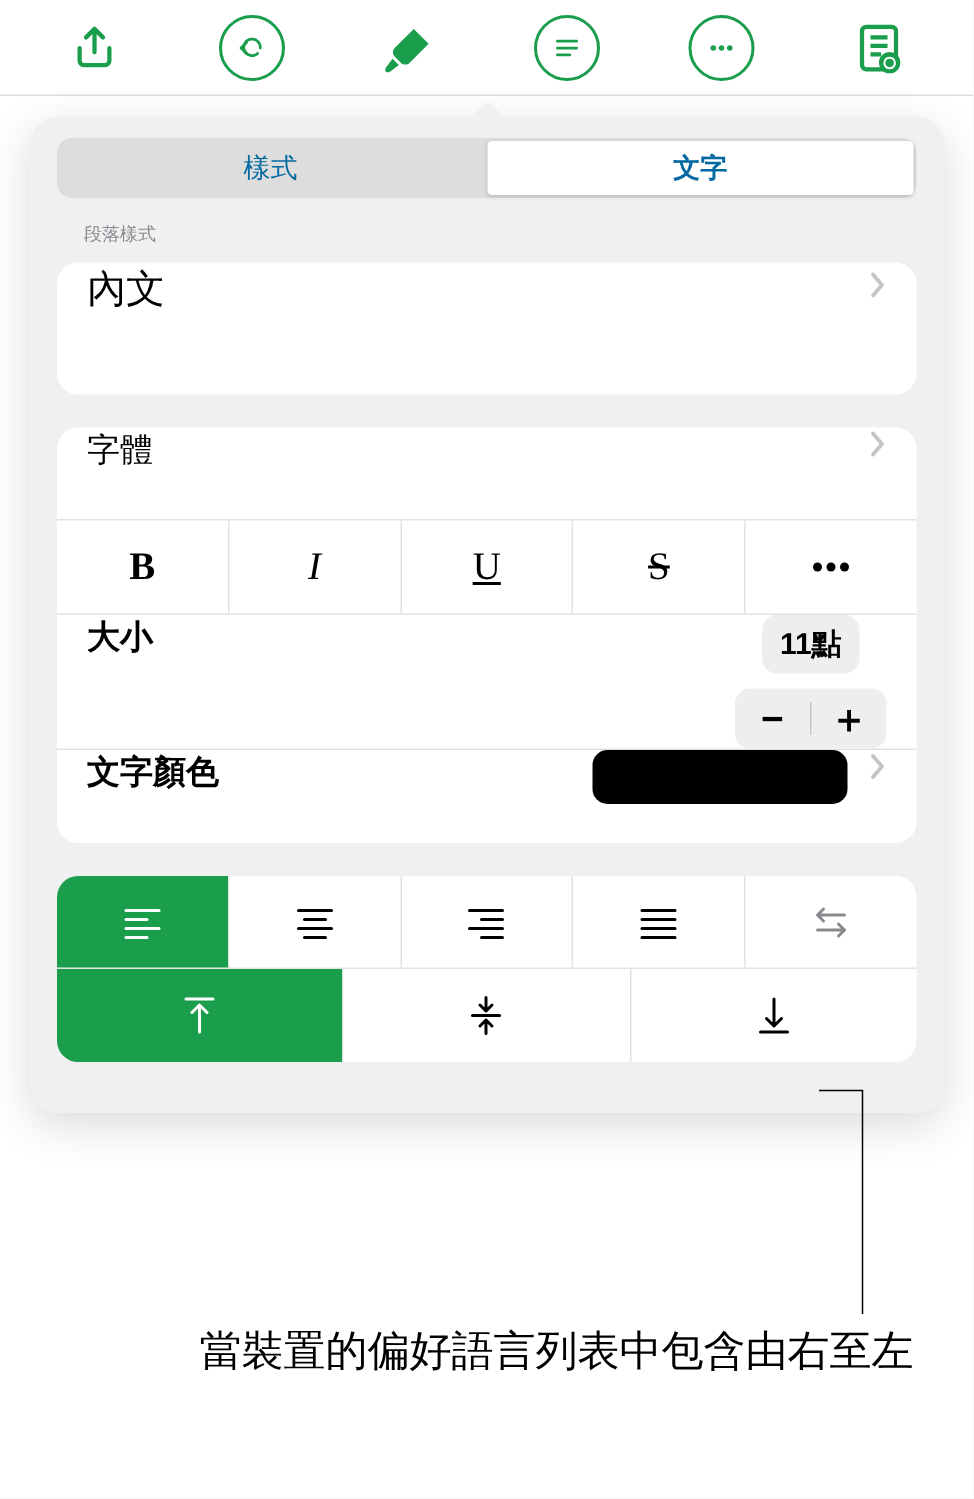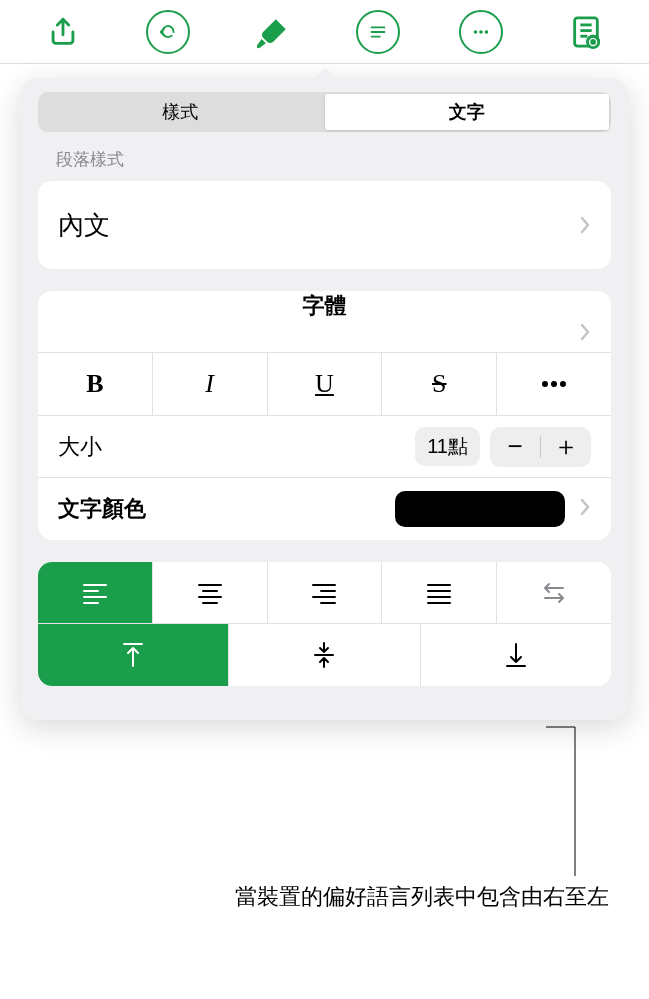--- a/index.html
+++ b/index.html
@@ -63,55 +63,55 @@
     background: #ddddde;
     border-radius: 10px;
     height: 40px;
     display: flex;
     position: relative;
   }
   .seg-item {
     flex: 1;
     display: flex; align-items: center; justify-content: center;
     font-size: 18px;
-    color: #000000;
+    color: #0369a1;
     z-index: 1;
     position: relative;
   }
   .seg-item.selected {
     background: #fff;
     border-radius: 3px;
     margin: 2px;
     box-shadow: 0 1px 3px rgba(0,0,0,0.15);
     font-weight: 600;
   }
   .seg-item + .seg-item:not(.selected):not(.selected + *)::before,
   .seg-divider {
     content:"";
     position:absolute;
     left:0; top:8px; bottom:8px;
     width:1px; background:#bbb;
   }
 
   .section-label {
     color: #8a8a8e;
-    font-size: 17px;
+    font-size: 12px;
     margin: 16px 0 10px 36px;
   }
 
   .card {
     background: #fff;
     margin: 0 18px 22px 18px;
     border-radius: 14px;
     overflow: hidden;
   }
   .row {
     min-height: 62px;
     display: flex;
-    align-items: center;
+    align-items: flex-start;
     padding: 0 20px;
     font-size: 22px;
     border-bottom: 1px solid #e2e2e4;
     position: relative;
   }
   .row:last-child { border-bottom: none; }
   .row-big { font-size: 26px; min-height: 88px; }
   .chevron {
     color: #c4c4c7;
     margin-left: auto;
@@ -134,20 +134,21 @@
   .style-cell.italic { font-style: italic; font-family: Georgia, serif; font-size: 26px;}
   .style-cell.underline { text-decoration: underline; font-family: Georgia, serif; font-size: 26px;}
   .style-cell.strike { text-decoration: line-through; font-family: Georgia, serif; font-size: 26px;}
   .style-cell.more svg { width: 26px; height: 8px; }
 
   .size-ctrl {
     margin-left: auto;
     display: flex;
     align-items: center;
     gap: 10px;
+    flex-direction: column;
   }
   .size-pill {
     background: #eeeeef;
     border-radius: 10px;
     padding: 6px 12px;
     font-size: 20px;
   }
   .stepper {
     display: flex;
     align-items: center;
@@ -198,21 +199,21 @@
   .align-cell.active.tl { border-top-left-radius: 14px; }
   .align-cell svg { width: 26px; height: 22px; }
   .align-cell.active svg { stroke: #fff; fill: #fff; }
 
   .valign-cell { flex: 1; display:flex; align-items:center; justify-content:center; border-right:1px solid #e2e2e4;}
   .valign-cell:last-child{border-right:none;}
   .valign-cell.active { background:#1a9e4b; }
   .valign-cell svg { width: 24px; height: 28px; }
   .callout-text {
     position: absolute;
-    font-size: 22px;
+    font-size: 28px;
     line-height: 1.5;
     text-align: right;
   }
 </style>
 </head>
 <body>
 
 <div class="toolbar">
   <div class="toolbar-btn noborder">
     <svg viewBox="0 0 24 24" fill="none" stroke="#1a9e4b" stroke-width="2">
@@ -273,42 +274,42 @@
       <span>內文</span>
       <span class="chevron">
         <svg viewBox="0 0 12 18" fill="none" stroke="#c4c4c7" stroke-width="2.5">
             <path d="M3 2 l6 7 -6 7" stroke-linecap="round" stroke-linejoin="round"></path>
           </svg>
       </span>
     </div>
   </div>
 
   <div class="card">
-    <div class="row" style="font-weight:700;flex-direction:column;">
+    <div class="row" style="font-weight:400;">
       <span>字體</span>
       <span class="chevron">
         <svg viewBox="0 0 12 18" fill="none" stroke="#c4c4c7" stroke-width="2.5">
             <path d="M3 2 l6 7 -6 7" stroke-linecap="round" stroke-linejoin="round"></path>
           </svg>
       </span>
     </div>
     <div class="style-row">
       <div class="style-cell bold">B</div>
       <div class="style-cell italic">I</div>
       <div class="style-cell underline">U</div>
       <div class="style-cell strike">S</div>
       <div class="style-cell more">
         <svg viewBox="0 0 26 8" fill="#000">
           <circle cx="4" cy="4" r="3"></circle>
             <circle cx="13" cy="4" r="3"></circle>
             <circle cx="22" cy="4" r="3"></circle>
         </svg>
       </div>
     </div>
-    <div class="row" style="font-weight:400;">
+    <div class="row" style="font-weight:700;">
       <span>大小</span>
       <div class="size-ctrl">
         <div class="size-pill">11點</div>
         <div class="stepper">
           <div class="stepper-btn">−</div>
           <div class="stepper-div"></div>
           <div class="stepper-btn">＋</div>
         </div>
       </div>
     </div>

